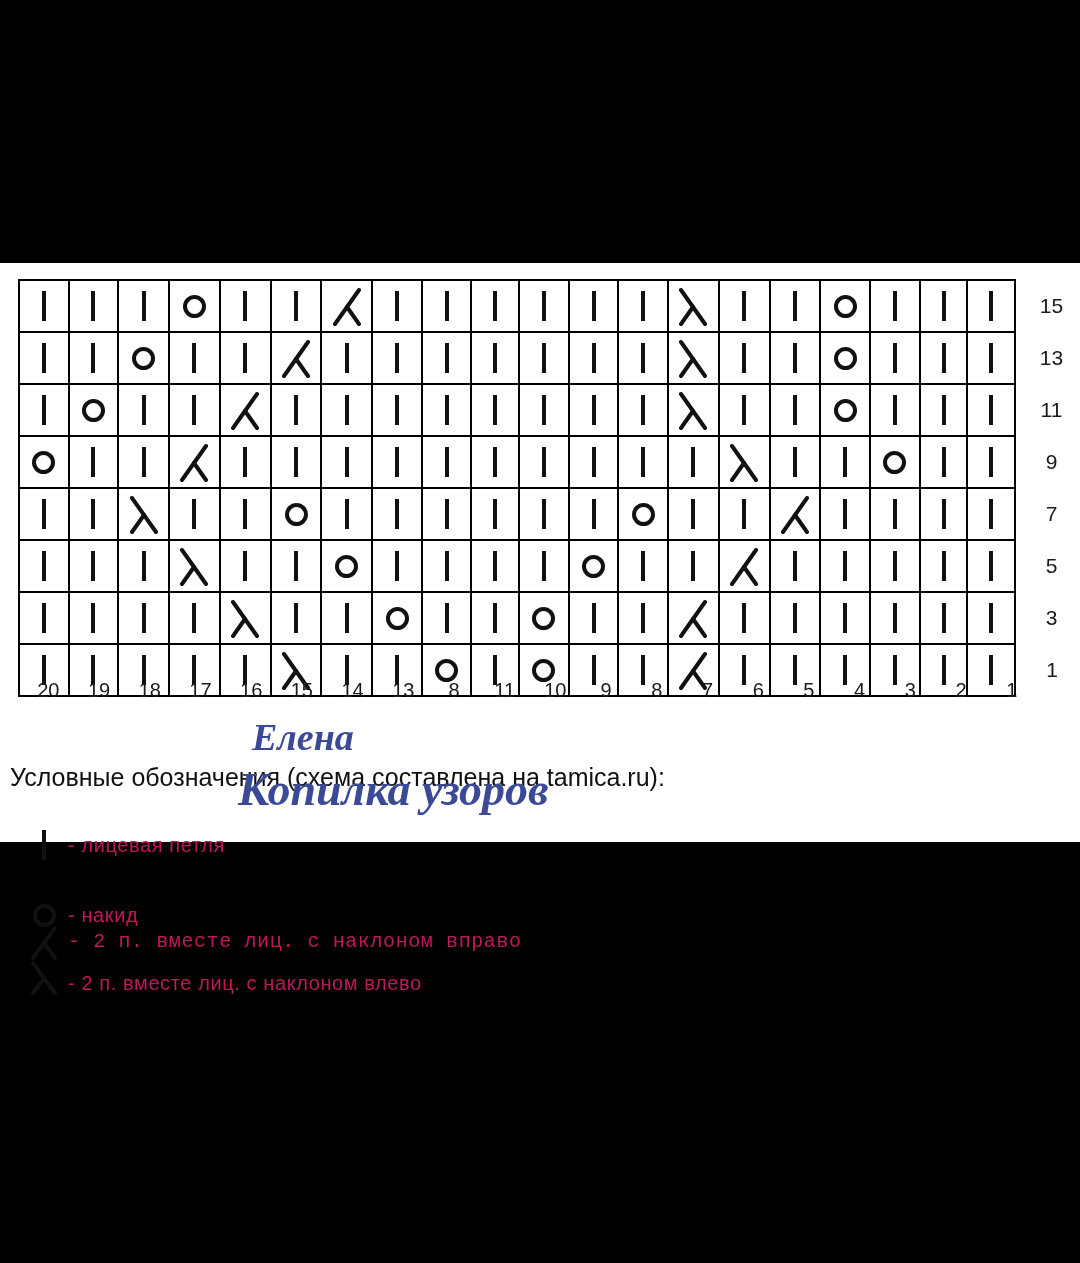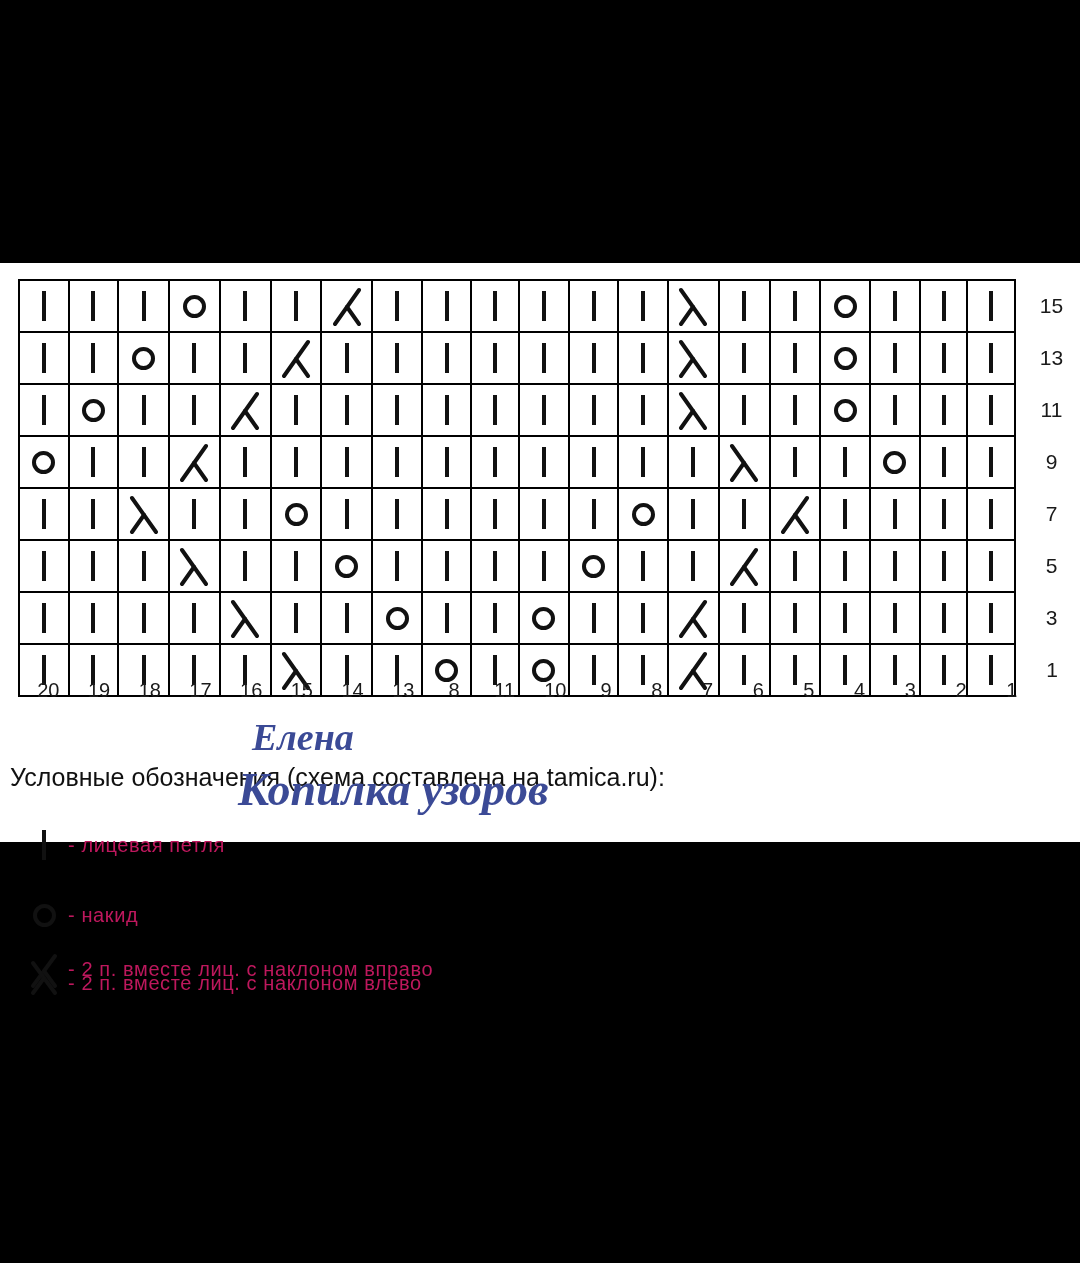--- a/index.html
+++ b/index.html
@@ -113,21 +113,21 @@
     justify-content: center;
   }
   .legend-row .lg-text {
     font-size: 20px;
     color: #be185d;
     letter-spacing: 0.6px;
     white-space: nowrap;
   }
   #lg0 { top: 560px; }
   #lg1 { top: 630px; }
-  #lg2 { top: 684px; }
+  #lg2 { top: 656px; font-family: Liberation Mono, monospace; }
   #lg3 { top: 688px; align-items: flex-end; }
 
   .wm {
     position: absolute;
     font-family: "Liberation Serif", serif;
     font-style: italic;
     font-weight: bold;
     color: #3b4a96;
   }
   #wm1 {

